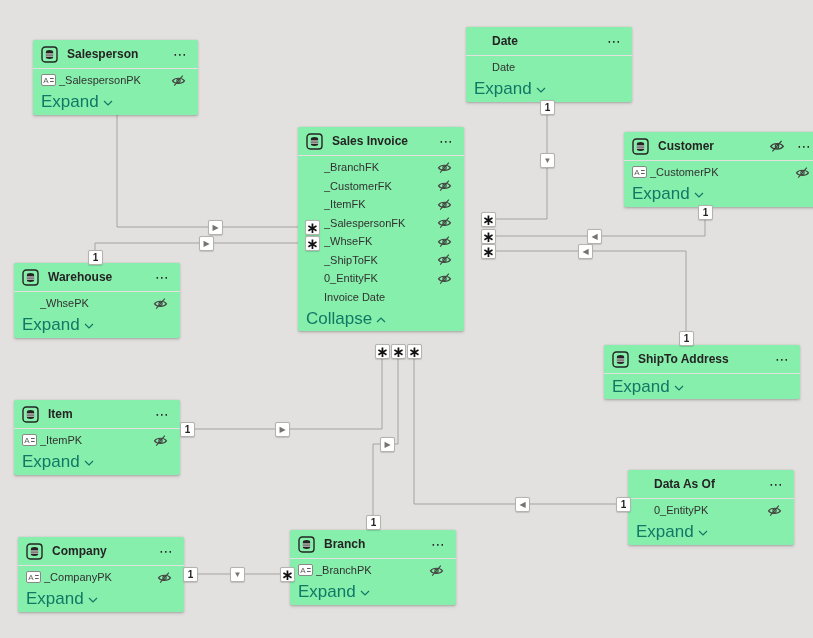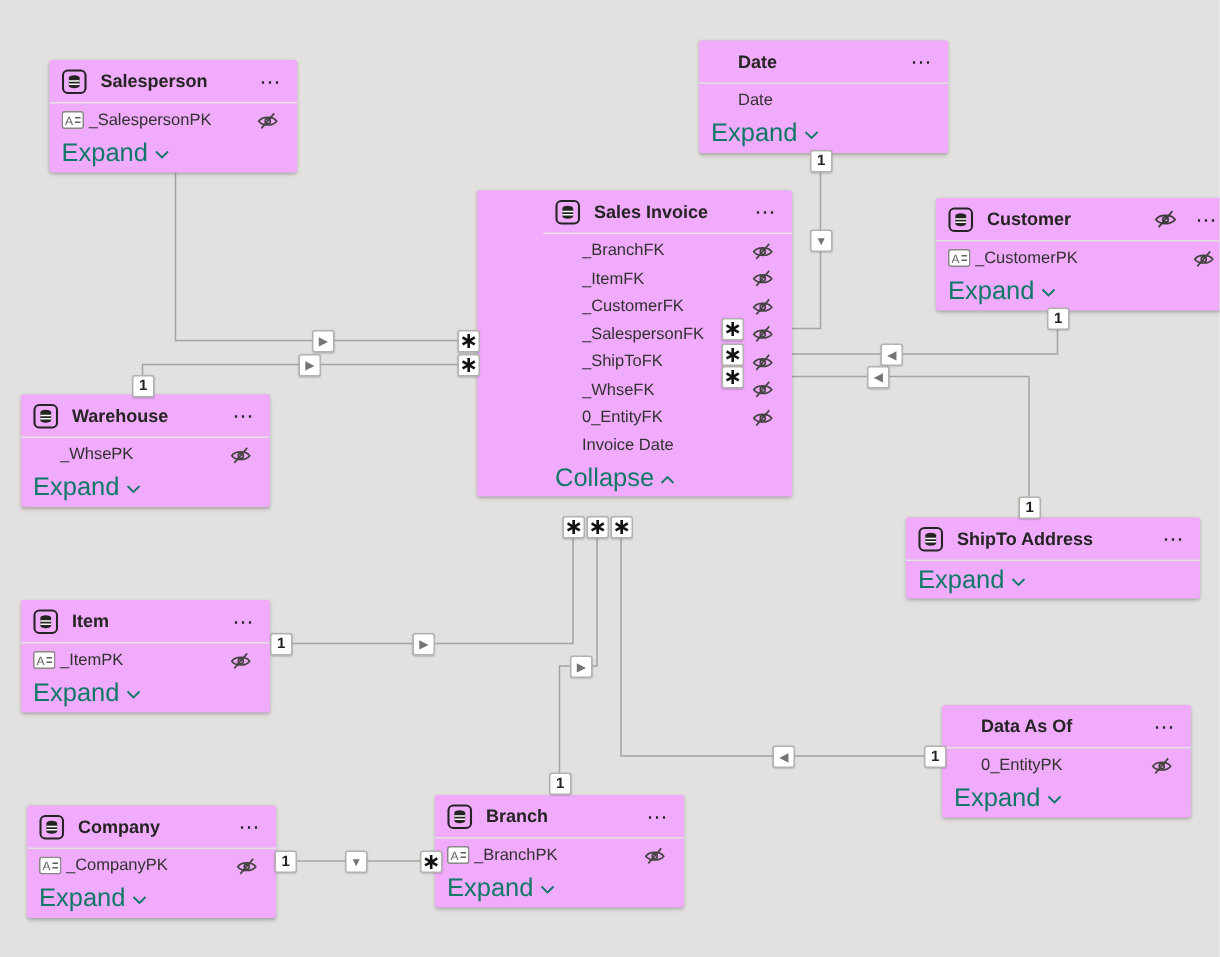--- a/index.html
+++ b/index.html
@@ -1,21 +1,21 @@
 <!DOCTYPE html>
 <html><head>
 <meta charset="utf-8">
 <style>
   html,body{margin:0;padding:0;}
   body{font-family:"Liberation Sans","DejaVu Sans",sans-serif;}
   #canvas{position:relative;width:813px;height:638px;background:#e2e1df;overflow:hidden;}
   #rel-svg{position:absolute;left:0;top:0;pointer-events:none;}
   #rel-svg polyline{pointer-events:stroke;}
 
-  .card{position:absolute;background:#f0abfc;border-radius:2px;
+  .card{position:absolute;background:#86efac;border-radius:2px;
         box-shadow:0 0.9px 1.8px rgba(0,0,0,.16), 0 1.6px 3.6px rgba(0,0,0,.10);}
   .hdr{display:flex;align-items:center;height:28px;padding:0 10px 0 8px;
        border-bottom:1px solid #e4e2e0;}
   .hdr .title{font-size:12px;font-weight:700;color:#252423;flex:1 1 auto;
               white-space:nowrap;overflow:hidden;}
   .hdr .title.no-icon{padding-left:18px;}
   .icon-db{width:17px;height:17px;margin-right:9px;flex:0 0 auto;display:inline-flex;}
   .hdr-eye{width:16px;height:16px;margin-right:12px;flex:0 0 auto;display:inline-flex;}
   .menu{font-size:14px;color:#252423;line-height:10px;cursor:pointer;flex:0 0 auto;
         letter-spacing:1px;}
@@ -106,21 +106,21 @@
       </div>
       <div class="ftr">
         <span class="flabel" style="color: rgb(17, 120, 101);">Expand</span>
         <span class="chev">
           <svg width="10" height="6" viewBox="0 0 10 6">
             <polyline points="1,1 5,5 9,1" fill="none" stroke="#117865" stroke-width="1.2"></polyline>
           </svg>
         </span>
       </div>
     </div>
-    <div class="card" style="left: 318px; top: 127px; width: 166px; padding-left: 44px;">
+    <div class="card" style="left: 298px; top: 127px; width: 166px;">
       <div class="hdr">
         <span class="icon-db">
           <svg width="17" height="17" viewBox="0 0 17 17">
             <rect x="1" y="1" width="15" height="15" rx="3.2" fill="none" stroke="#252423" stroke-width="1.4"></rect>
             <path fill="#252423" d="M4.9 5.8 a3.6 1.7 0 0 1 7.2 0 v5.4 a3.6 1.7 0 0 1 -7.2 0 z"></path>
             <line x1="4.9" y1="8" x2="12.1" y2="8" stroke="#fff" stroke-width="1"></line>
             <line x1="4.9" y1="10.1" x2="12.1" y2="10.1" stroke="#fff" stroke-width="1"></line>
           </svg>
         </span>
         <span class="title">Sales Invoice</span>
@@ -133,65 +133,65 @@
           <span class="hideicon">
             <svg width="15" height="15" viewBox="0 0 15 15">
               <path d="M1.5 7.8 C4 4.4 11 4.4 13.5 7.8 C11 11.2 4 11.2 1.5 7.8 Z" fill="none" stroke="#44423f" stroke-width="1.1"></path>
               <circle cx="7.5" cy="7.8" r="1.7" fill="none" stroke="#44423f" stroke-width="1.1"></circle>
               <line x1="3.2" y1="12.6" x2="11.8" y2="2.6" stroke="#44423f" stroke-width="1.1"></line>
             </svg>
           </span>
         </div>
         <div class="row">
           <span class="indent"></span>
+          <span class="fname">_CustomerFK</span>
+          <span class="hideicon">
+            <svg width="15" height="15" viewBox="0 0 15 15">
+              <path d="M1.5 7.8 C4 4.4 11 4.4 13.5 7.8 C11 11.2 4 11.2 1.5 7.8 Z" fill="none" stroke="#44423f" stroke-width="1.1"></path>
+              <circle cx="7.5" cy="7.8" r="1.7" fill="none" stroke="#44423f" stroke-width="1.1"></circle>
+              <line x1="3.2" y1="12.6" x2="11.8" y2="2.6" stroke="#44423f" stroke-width="1.1"></line>
+            </svg>
+          </span>
+        </div>
+        <div class="row">
+          <span class="indent"></span>
           <span class="fname">_ItemFK</span>
           <span class="hideicon">
             <svg width="15" height="15" viewBox="0 0 15 15">
               <path d="M1.5 7.8 C4 4.4 11 4.4 13.5 7.8 C11 11.2 4 11.2 1.5 7.8 Z" fill="none" stroke="#44423f" stroke-width="1.1"></path>
               <circle cx="7.5" cy="7.8" r="1.7" fill="none" stroke="#44423f" stroke-width="1.1"></circle>
               <line x1="3.2" y1="12.6" x2="11.8" y2="2.6" stroke="#44423f" stroke-width="1.1"></line>
             </svg>
           </span>
         </div>
         <div class="row">
           <span class="indent"></span>
-          <span class="fname">_CustomerFK</span>
-          <span class="hideicon">
-            <svg width="15" height="15" viewBox="0 0 15 15">
-              <path d="M1.5 7.8 C4 4.4 11 4.4 13.5 7.8 C11 11.2 4 11.2 1.5 7.8 Z" fill="none" stroke="#44423f" stroke-width="1.1"></path>
-              <circle cx="7.5" cy="7.8" r="1.7" fill="none" stroke="#44423f" stroke-width="1.1"></circle>
-              <line x1="3.2" y1="12.6" x2="11.8" y2="2.6" stroke="#44423f" stroke-width="1.1"></line>
-            </svg>
-          </span>
-        </div>
-        <div class="row">
-          <span class="indent"></span>
           <span class="fname">_SalespersonFK</span>
           <span class="hideicon">
             <svg width="15" height="15" viewBox="0 0 15 15">
               <path d="M1.5 7.8 C4 4.4 11 4.4 13.5 7.8 C11 11.2 4 11.2 1.5 7.8 Z" fill="none" stroke="#44423f" stroke-width="1.1"></path>
               <circle cx="7.5" cy="7.8" r="1.7" fill="none" stroke="#44423f" stroke-width="1.1"></circle>
               <line x1="3.2" y1="12.6" x2="11.8" y2="2.6" stroke="#44423f" stroke-width="1.1"></line>
             </svg>
           </span>
         </div>
         <div class="row">
           <span class="indent"></span>
+          <span class="fname">_WhseFK</span>
+          <span class="hideicon">
+            <svg width="15" height="15" viewBox="0 0 15 15">
+              <path d="M1.5 7.8 C4 4.4 11 4.4 13.5 7.8 C11 11.2 4 11.2 1.5 7.8 Z" fill="none" stroke="#44423f" stroke-width="1.1"></path>
+              <circle cx="7.5" cy="7.8" r="1.7" fill="none" stroke="#44423f" stroke-width="1.1"></circle>
+              <line x1="3.2" y1="12.6" x2="11.8" y2="2.6" stroke="#44423f" stroke-width="1.1"></line>
+            </svg>
+          </span>
+        </div>
+        <div class="row">
+          <span class="indent"></span>
           <span class="fname">_ShipToFK</span>
-          <span class="hideicon">
-            <svg width="15" height="15" viewBox="0 0 15 15">
-              <path d="M1.5 7.8 C4 4.4 11 4.4 13.5 7.8 C11 11.2 4 11.2 1.5 7.8 Z" fill="none" stroke="#44423f" stroke-width="1.1"></path>
-              <circle cx="7.5" cy="7.8" r="1.7" fill="none" stroke="#44423f" stroke-width="1.1"></circle>
-              <line x1="3.2" y1="12.6" x2="11.8" y2="2.6" stroke="#44423f" stroke-width="1.1"></line>
-            </svg>
-          </span>
-        </div>
-        <div class="row">
-          <span class="indent"></span>
-          <span class="fname">_WhseFK</span>
           <span class="hideicon">
             <svg width="15" height="15" viewBox="0 0 15 15">
               <path d="M1.5 7.8 C4 4.4 11 4.4 13.5 7.8 C11 11.2 4 11.2 1.5 7.8 Z" fill="none" stroke="#44423f" stroke-width="1.1"></path>
               <circle cx="7.5" cy="7.8" r="1.7" fill="none" stroke="#44423f" stroke-width="1.1"></circle>
               <line x1="3.2" y1="12.6" x2="11.8" y2="2.6" stroke="#44423f" stroke-width="1.1"></line>
             </svg>
           </span>
         </div>
         <div class="row">
           <span class="indent"></span>

